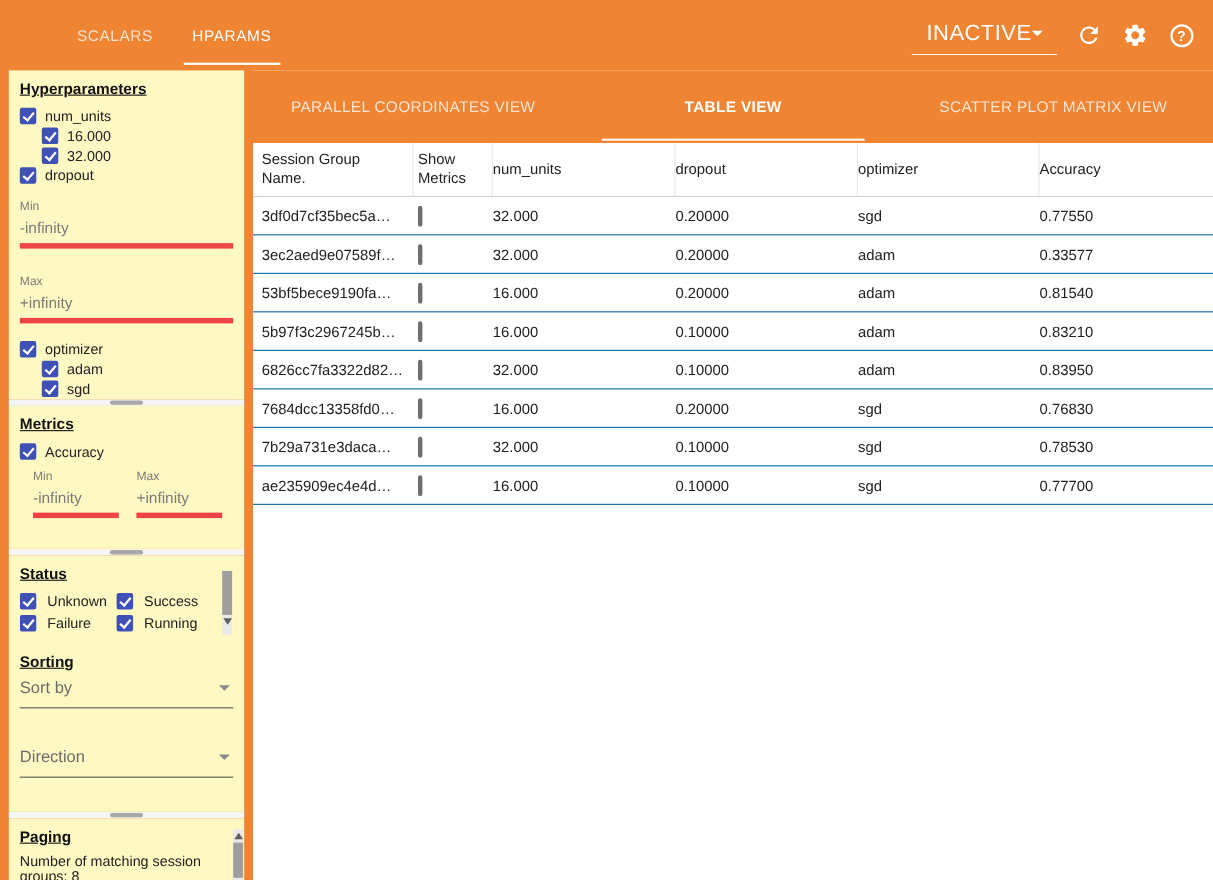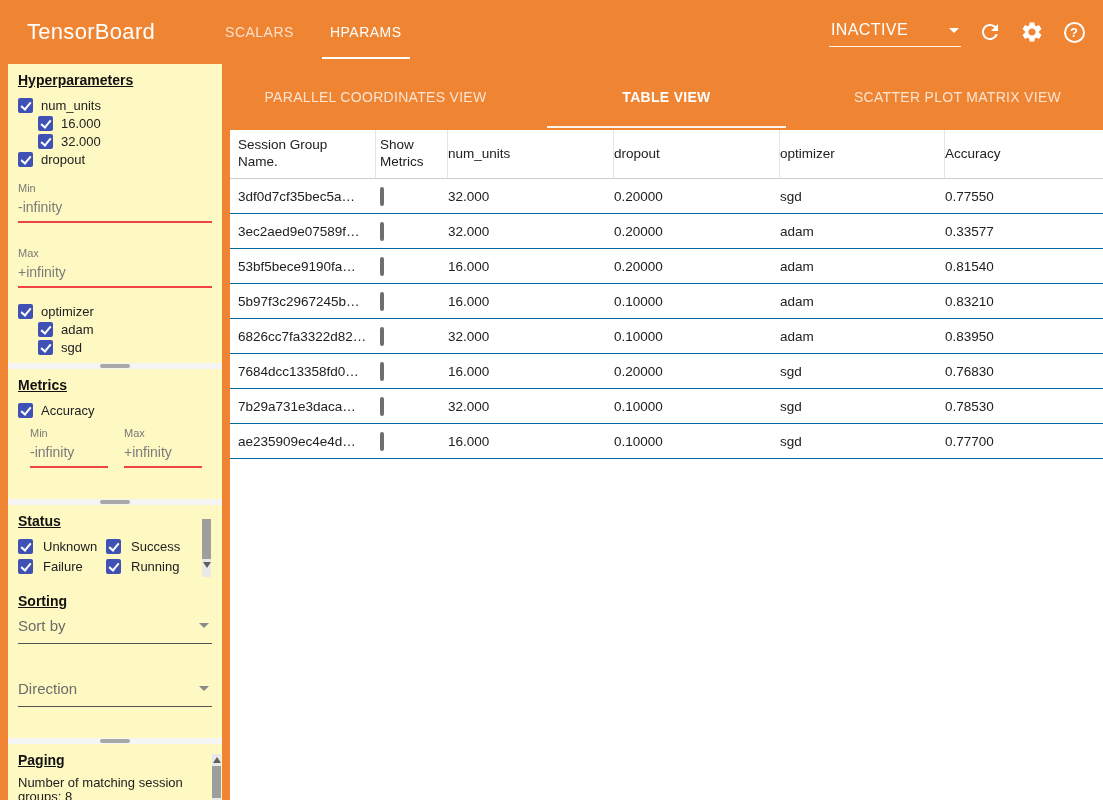--- a/index.html
+++ b/index.html
@@ -7,21 +7,21 @@
   body { font-family: "Liberation Sans", sans-serif; background: #ef8432; }
 
   
   .header { height: 64px; display: flex; align-items: stretch; color: #fff; }
   .logo { display: flex; align-items: center; padding-left: 27px; font-size: 22px; font-weight: 500; letter-spacing: .3px; }
   .header-tabs { display: flex; margin-left: 52px; }
   .header-tab { display: flex; align-items: center; padding: 0 18px; font-size: 14px; letter-spacing: .5px; color: rgba(255,255,255,.75); position: relative; cursor: pointer; }
   .header-tab.active { color: #fff; }
   .header-tab.active::after { content: ""; position: absolute; left: 10px; right: 10px; bottom: 5px; height: 2px; background: #fff; }
   .header-right { margin-left: auto; display: flex; align-items: center; gap: 16px; padding-right: 16px; }
-  .reload-dd { width: 132px; display: flex; align-items: center; justify-content: space-between; border-bottom: 1px solid rgba(255,255,255,.9); padding: 4px 2px 7px 2px; font-size: 16px; letter-spacing: .4px; cursor: pointer; }
+  .reload-dd { width: 132px; display: flex; align-items: center; justify-content: center; border-bottom: 1px solid rgba(255,255,255,.9); padding: 4px 2px 7px 2px; font-size: 20px; letter-spacing: .4px; cursor: pointer; }
   .caret-down-white { width: 0; height: 0; border-left: 5px solid transparent; border-right: 5px solid transparent; border-top: 5px solid #fff; }
   .icon-btn { width: 26px; height: 26px; display: flex; align-items: center; justify-content: center; cursor: pointer; }
   .icon-btn svg { width: 24px; height: 24px; fill: #fff; }
   .help-circle { width: 21px; height: 21px; border: 2px solid #fff; border-radius: 50%; display: flex; align-items: center; justify-content: center; font-size: 13px; font-weight: bold; }
 
   
   .app-body { display: flex; height: 736px; }
   .sidebar { width: 214px; margin-left: 8px; display: flex; flex-direction: column; }
   .side-section { background: #fef9c3; padding: 8px 10px 0 10px; overflow: hidden; position: relative; }
   .sec-hparams { height: 299px; }
@@ -36,21 +36,21 @@
   
   .cb { width: 15px; height: 15px; border: 2px solid #3f51b5; background: #3f51b5; border-radius: 2px; position: relative; flex: none; cursor: pointer; }
   .cb::after { content: ""; position: absolute; left: 3px; top: 0px; width: 4px; height: 8px; border: solid #fff; border-width: 0 2px 2px 0; transform: rotate(40deg); }
   .cb-row { display: flex; align-items: center; height: 18px; gap: 8px; font-size: 13px; color: #212121; }
   .indent { margin-left: 20px; }
 
   
   .pinput { margin-top: 14px; }
   .pinput.second { margin-top: 24px; }
   .plabel { font-size: 11px; color: #797979; }
-  .pvalue { width: 100%; display: block; font-size: 14px; color: #7a7a7a; padding: 5px 0 6px 0; border: none; border-bottom: 2px solid #ef4444; background: transparent; outline: none; font-family: "Liberation Sans", sans-serif; }
+  .pvalue { width: 100%; display: block; font-size: 14px; color: #7a7a7a; padding: 5px 0 6px 0; border: none; border-bottom: 5px solid #ef4444; background: transparent; outline: none; font-family: "Liberation Sans", sans-serif; }
   .minmax-row { display: flex; gap: 16px; margin-left: 12px; margin-top: 2px; }
   .minmax-row .pinput { margin-top: 6px; width: 78px; }
 
   
   .status-block { position: relative; height: 64px; overflow: hidden; }
   .status-grid { display: grid; grid-template-columns: 88px 88px; row-gap: 2px; margin-top: 2px; }
   .status-grid .cb-row { gap: 10px; }
 
   
   .vscroll { position: absolute; width: 9px; right: 1px; background: #e9e9e9; }
@@ -85,21 +85,20 @@
   .c-num  { width: 166px; }
   .c-drop { width: 166px; }
   .c-opt  { width: 165px; }
   .c-acc  { flex: 1; }
   .row-cb { width: 16px; height: 16px; border: 2px solid #6f6f6f; border-radius: 2px; background: #fff; cursor: pointer; }
 </style>
 </head>
 <body>
 
 <header class="header">
-  <div class="logo">TensorBoard</div>
   <nav class="header-tabs">
     <div class="header-tab">SCALARS</div>
     <div class="header-tab active">HPARAMS</div>
   </nav>
   <div class="header-right">
     <div class="reload-dd">
       <span>INACTIVE</span>
       <span class="caret-down-white"></span>
     </div>
     <div class="icon-btn">

